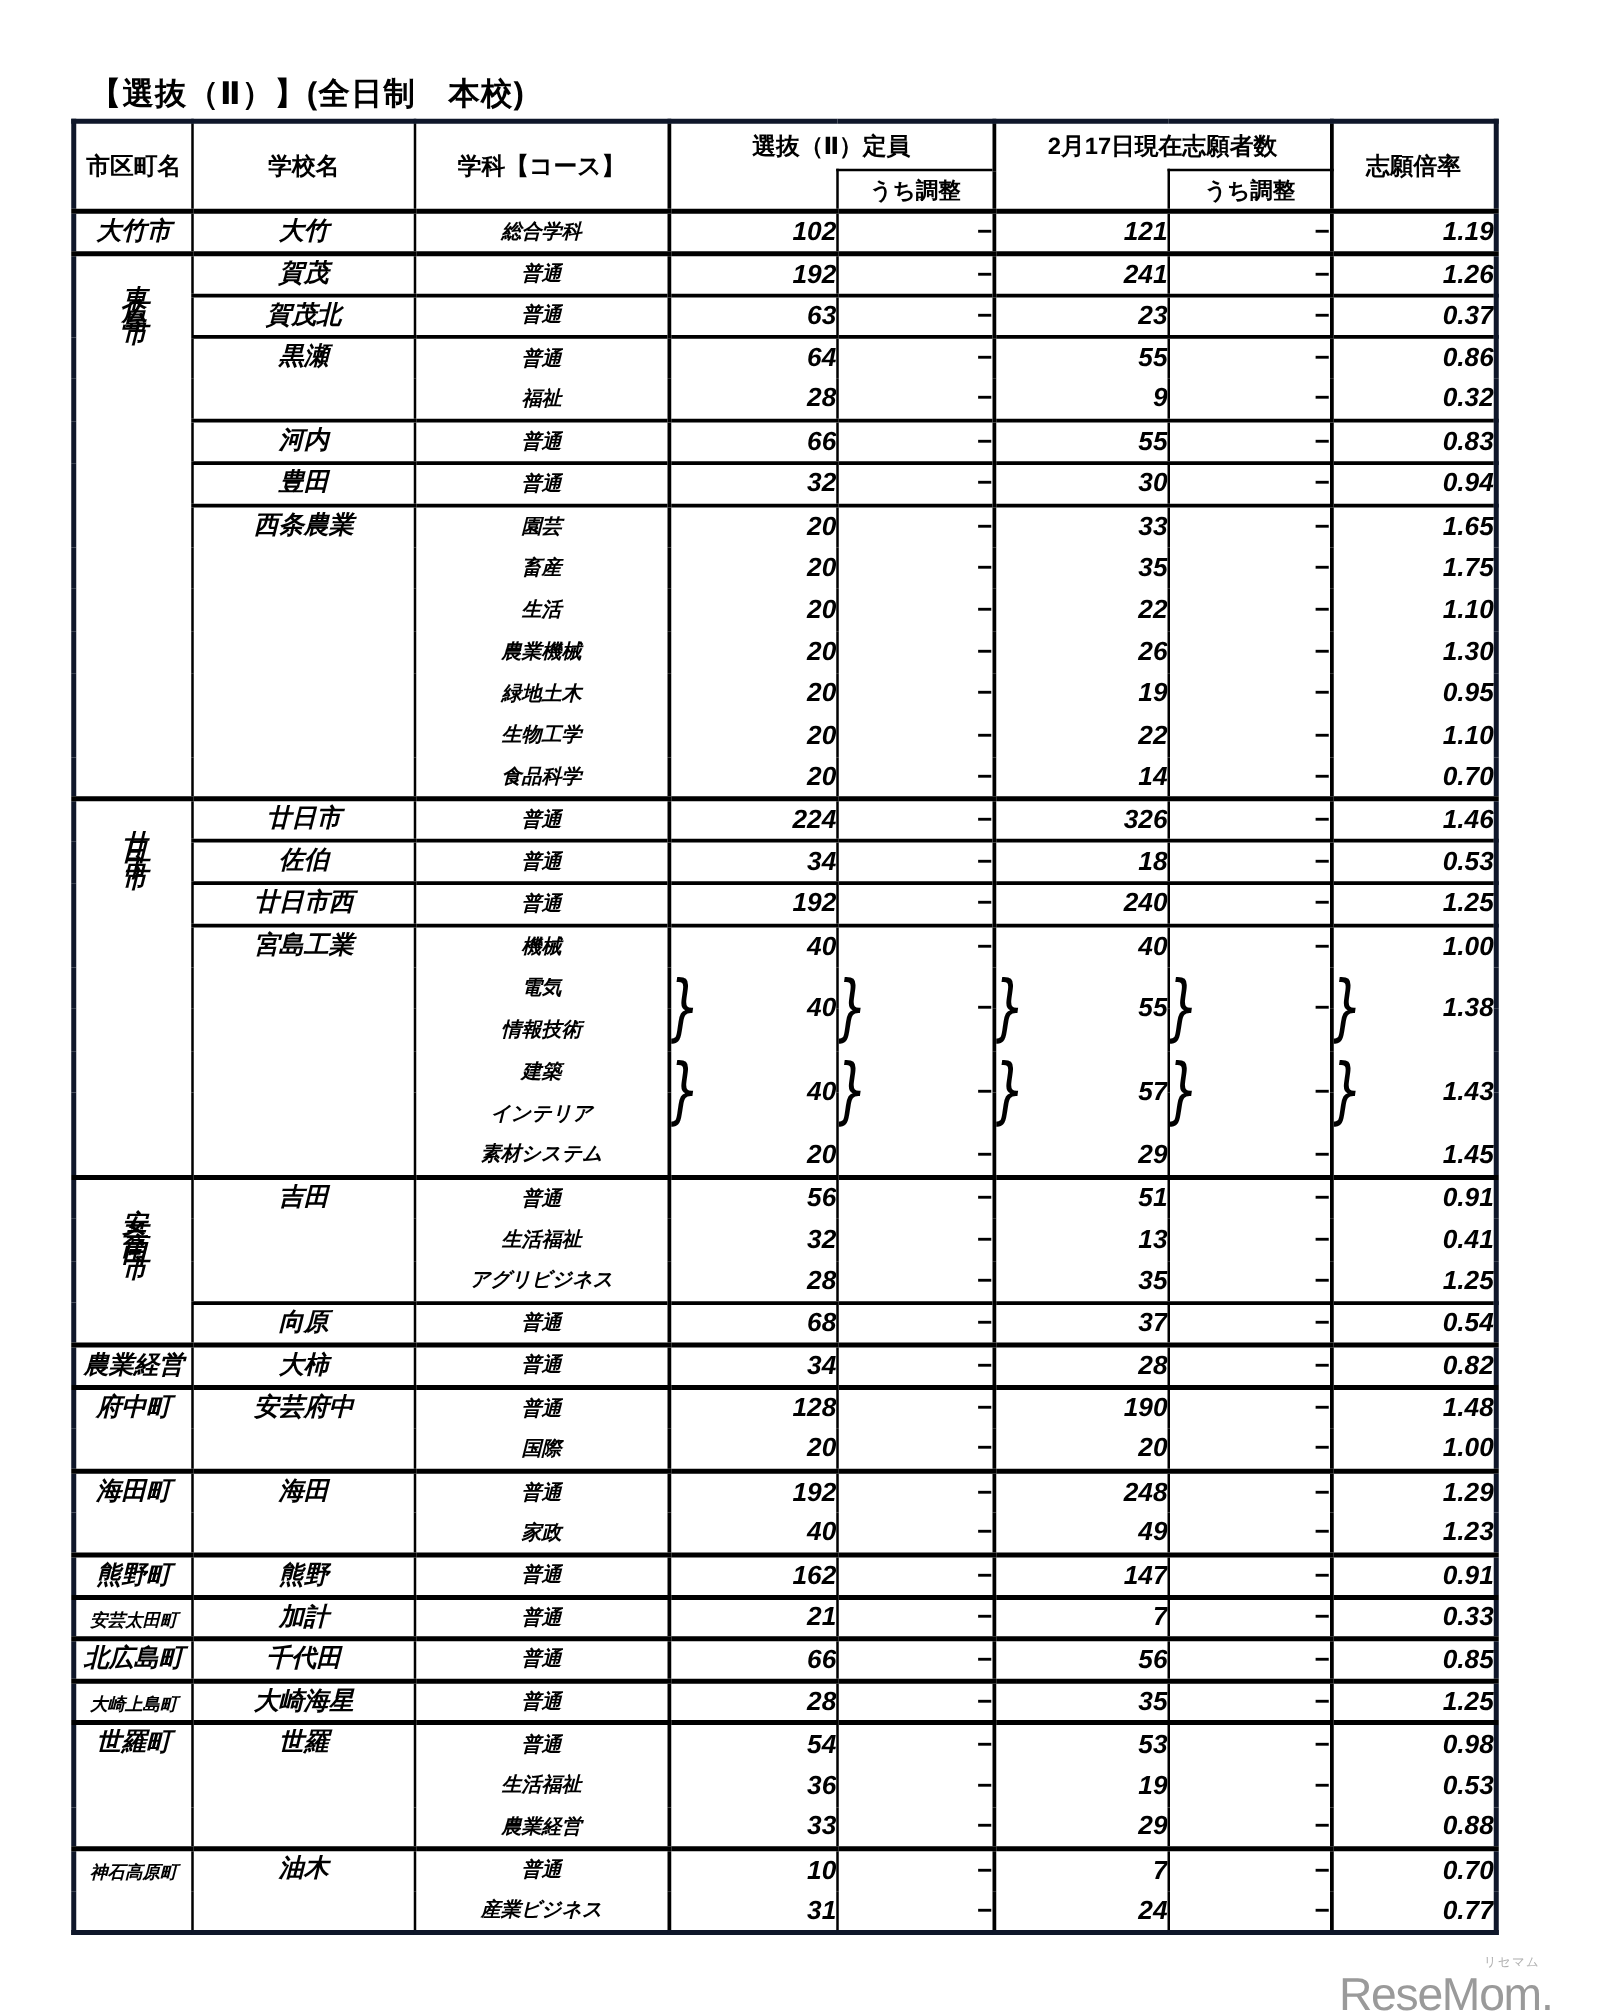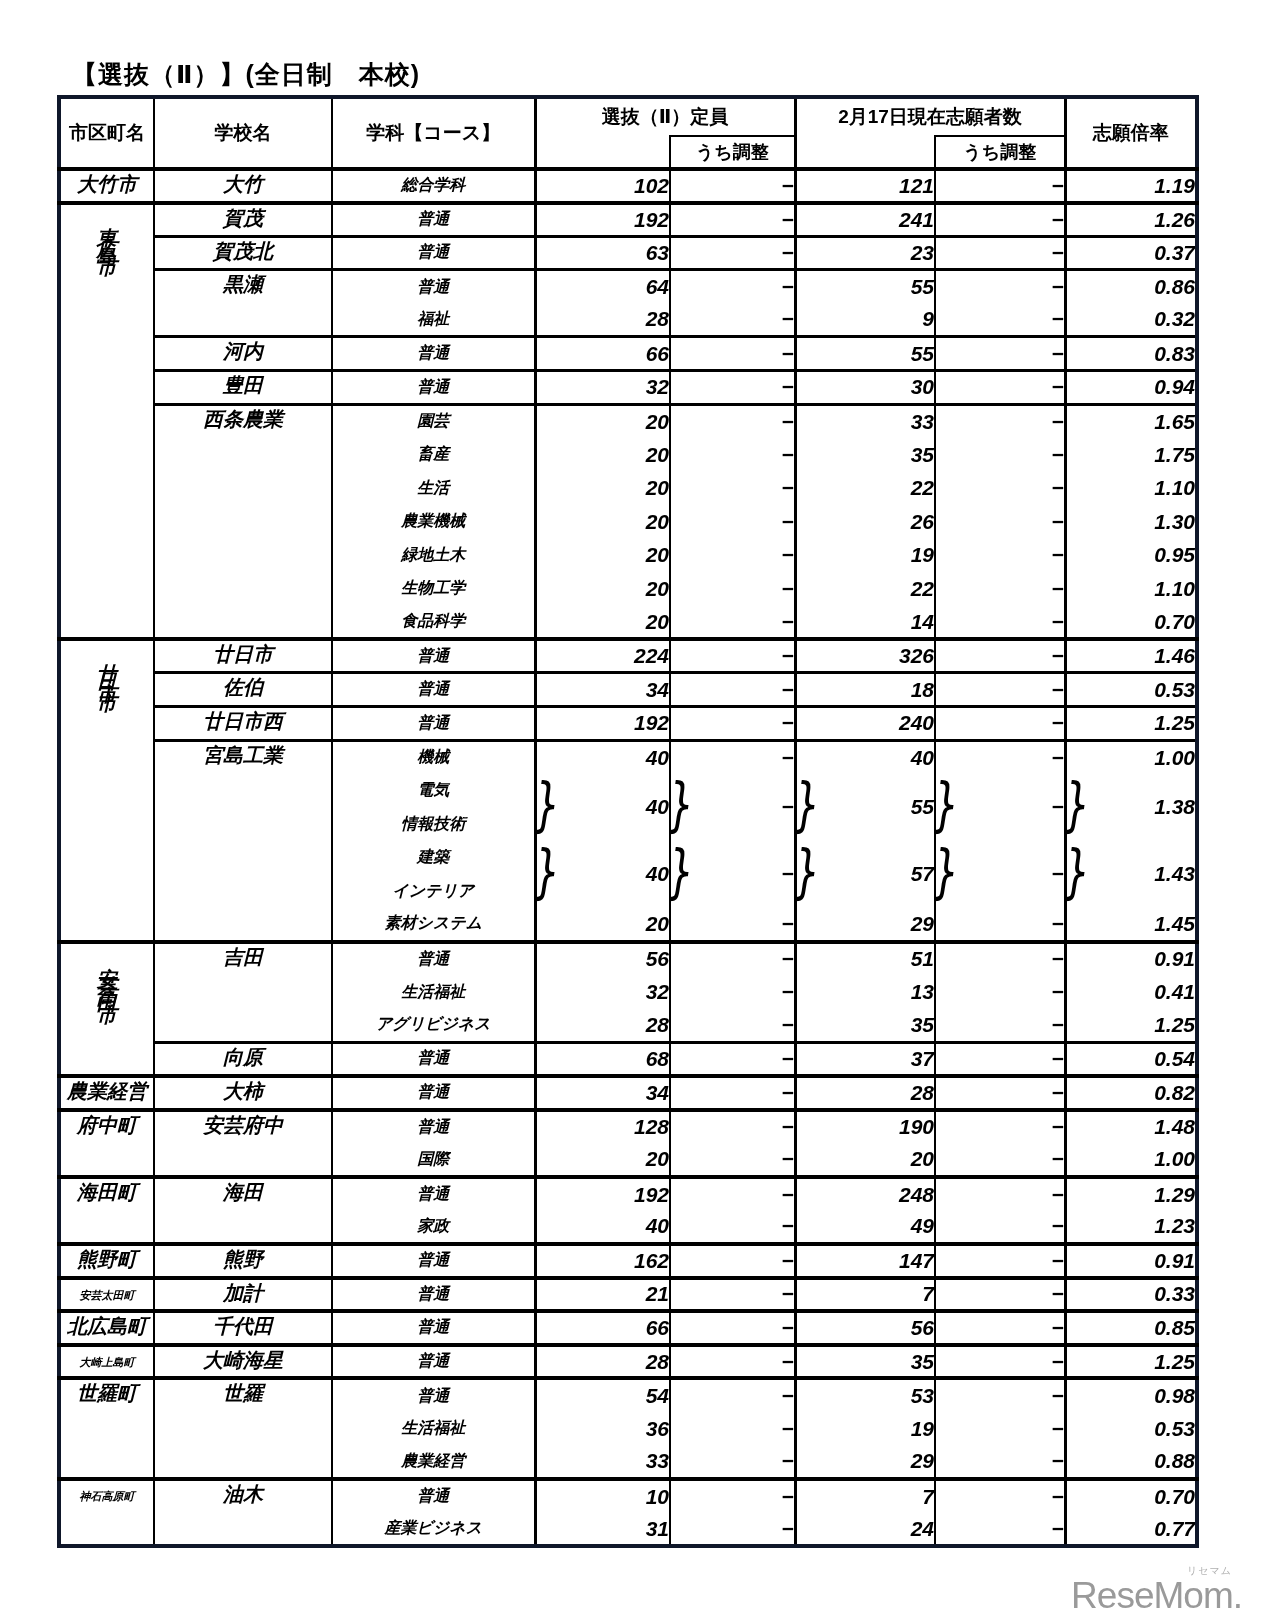--- a/index.html
+++ b/index.html
@@ -33,21 +33,21 @@
   thead th.adj { border-top:2px solid #000; border-bottom:4px solid #000; font-size:18px; }
   thead th.bL3 { border-left:3px solid #000; }
   
   tbody tr { height:33.6px;font-style:italic; }
   tbody td { border-left:2px solid #000; font-weight:bold; }
   tbody tr.city-start td { border-top:4px solid #000; }
   tbody tr.school-start td { border-top:3px solid #000; }
   td.city-cell {
     text-align:center; vertical-align:top; font-size:20px; padding-top:3px;
   }
-  td.city-cell.small { font-size:11px; padding-top:8px; }
+  td.city-cell.small { font-size:14px; padding-top:8px; }
   td.city-cell .vtext {
     writing-mode:vertical-rl; text-orientation:upright;
     margin:7px auto 0 auto; letter-spacing:9px; line-height:22px;
   }
   td.school-cell { text-align:center; vertical-align:top; font-size:20px; padding-top:4px;margin-top:19px; }
   td.dept-cell { text-align:center; vertical-align:middle; font-size:16px; }
   td.num {
     text-align:right; vertical-align:middle;
     font-size:21px; padding-right:24px;
     font-family:"Liberation Sans","DejaVu Sans",sans-serif;

